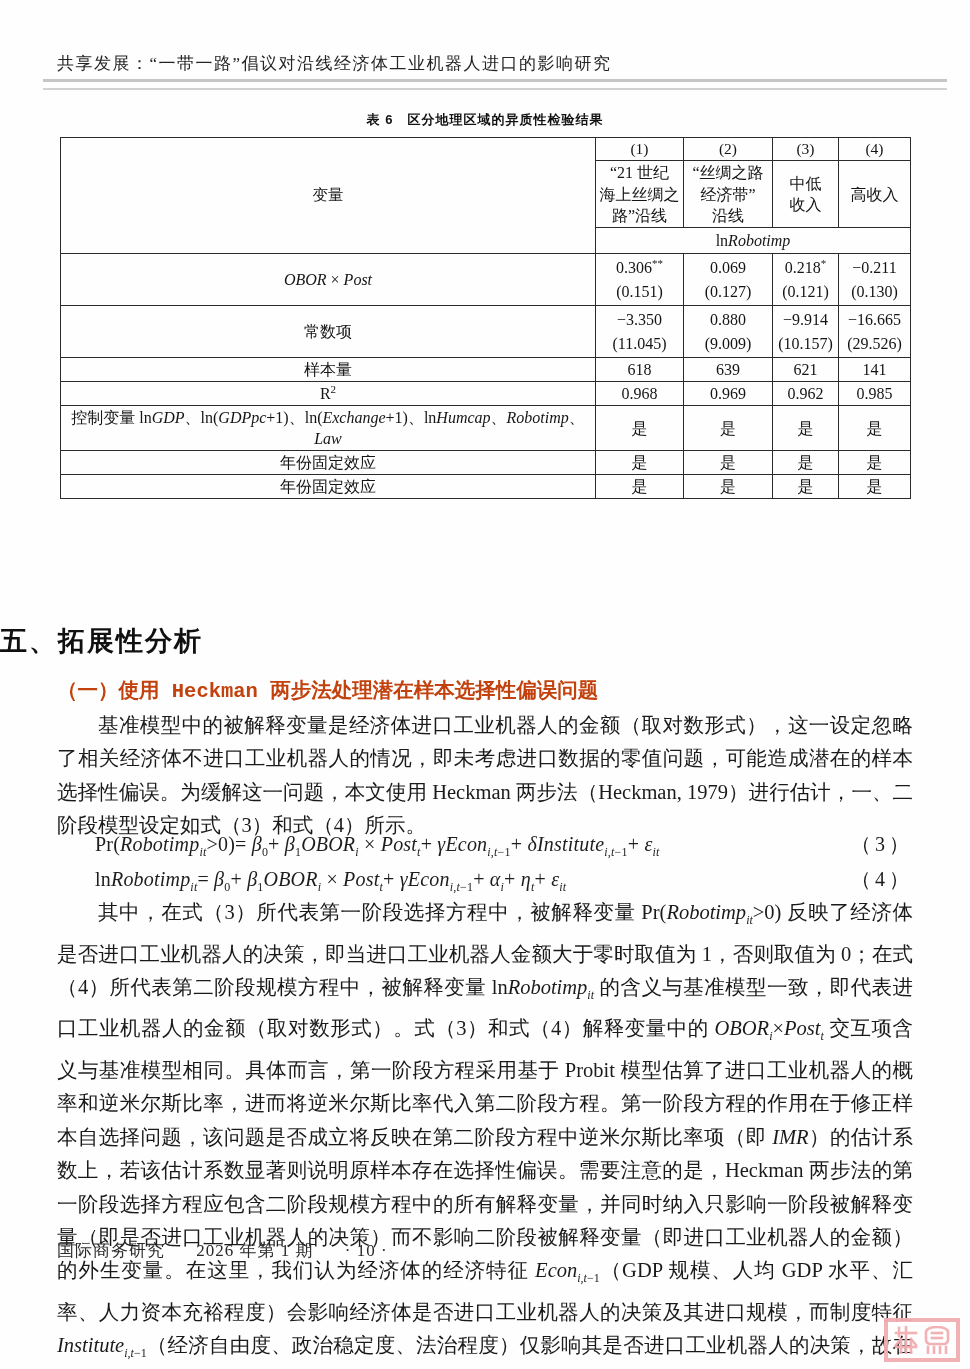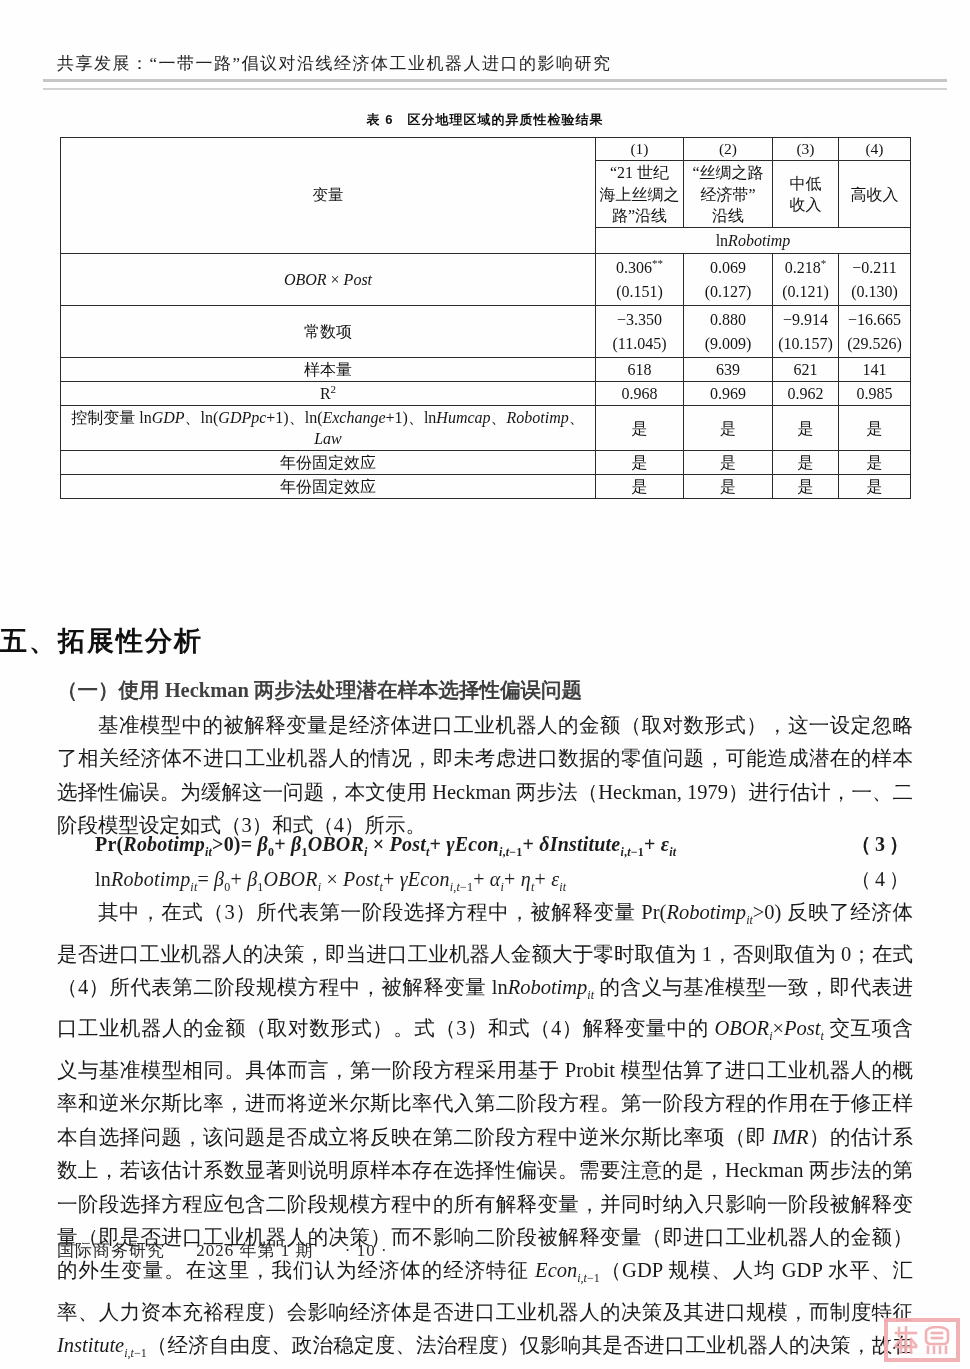--- a/index.html
+++ b/index.html
@@ -44,25 +44,25 @@
     text-align:justify;color:#1a1a1a;}
   .para.indent{text-indent:2em;}
   #para1{top:446px;}
   #para2{top:709px;}
   #para3{top:896px;}
   .para sub{font-size:12px;}
 
   .section-title{position:absolute;top:623px;left:0;width:862px;
     font-family:var(--sans);font-weight:bold;font-size:27px;letter-spacing:2px;color:#101010;}
   .subsection-title{position:absolute;top:676px;left:57px;width:856px;
-    font-family:Liberation Serif, serif;font-weight:bold;font-size:20.5px;color:#404040;}
+    font-family:Liberation Mono, monospace;font-weight:bold;font-size:20.5px;color:#c2410c;}
 
   
   .equation{position:absolute;left:57px;width:856px;font-size:20px;display:flex;align-items:baseline;}
-  #eq3{top:831px;font-weight:bold;}
+  #eq3{top:831px;}
   #eq4{top:866px;}
   .equation .eq-body{margin-left:38px;flex:1 1 auto;letter-spacing:.2px;}
   .equation .eq-no{flex:0 0 auto;letter-spacing:4px;}
   .equation sub{font-size:12px;}
 
   
   .footer{position:absolute;top:1239px;left:57px;font-size:17px;letter-spacing:1px;color:#2a2a2a;}
   .footer span{margin-right:26px;}
   .footer span:last-child{margin-right:0;}
 

